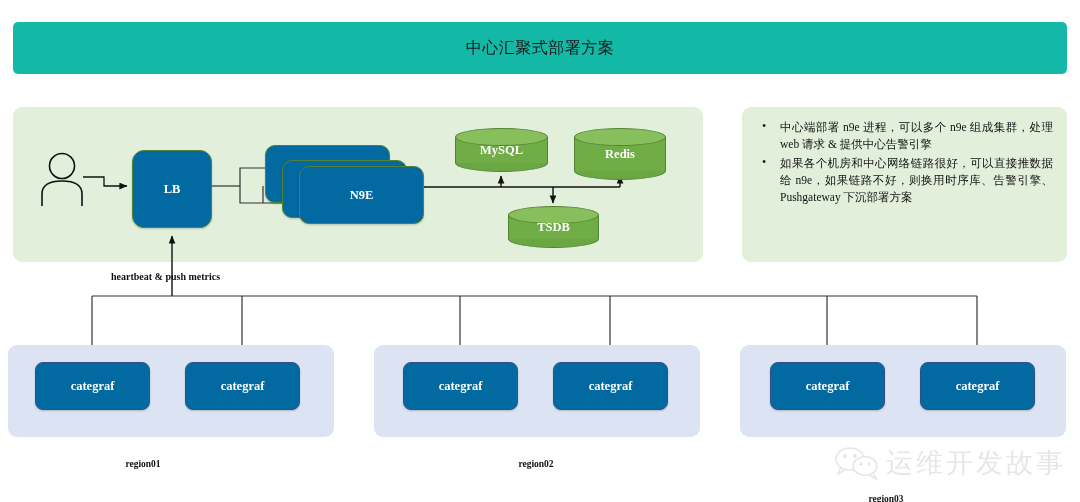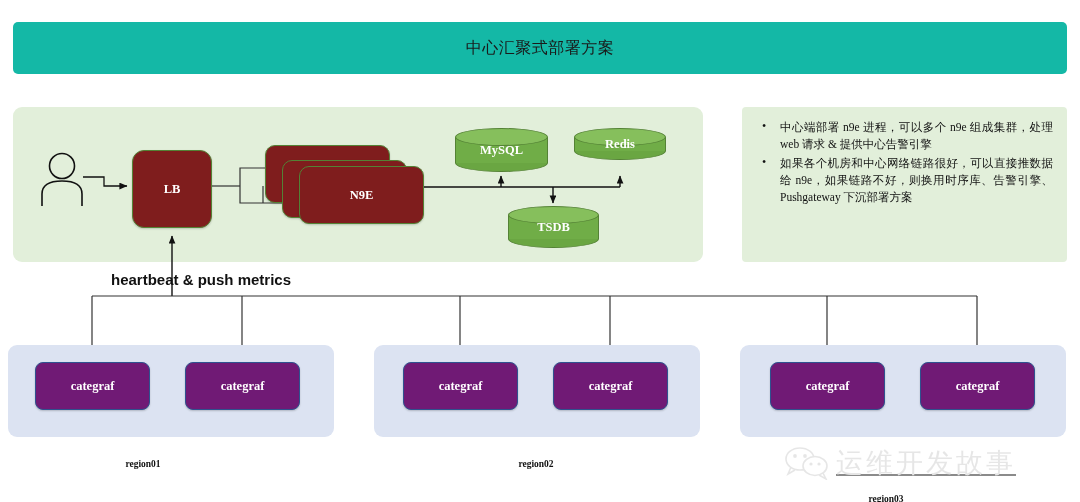--- a/index.html
+++ b/index.html
@@ -12,61 +12,61 @@
     background:#14b8a6;border-radius:5px;display:flex;align-items:center;justify-content:center;}
   .title-text{font-size:16px;color:#1a1a1a;letter-spacing:.5px;
     font-family:"Liberation Serif","DejaVu Serif",serif;}
 
   
   .panel-green{position:absolute;background:#e2efda;border-radius:9px;}
   .panel-blue{position:absolute;background:#dce3f2;border-radius:9px;}
 
   
   .notes{position:absolute;left:742px;top:107px;width:325px;height:155px;
-    background:#e2efda;border-radius:4px;box-sizing:border-box;padding:12px 14px 10px 10px;}
+    background:#e2efda;border-radius:9px;box-sizing:border-box;padding:12px 14px 10px 10px;}
   .notes ul{margin:0;padding:0;list-style:none;}
   .notes li{position:relative;padding-left:28px;margin-bottom:2px;
     font-size:11.5px;line-height:17px;color:#111;text-align:justify;}
   .notes li:before{content:"\2022";position:absolute;left:10px;top:-1px;font-size:12px;color:#111;}
 
   
-  .gbox{position:absolute;background:#7f1d1d;border:1px solid #548235;border-radius:12px;
+  .gbox{position:absolute;background:#0369a1;border:1px solid #548235;border-radius:12px;
     box-sizing:border-box;display:flex;align-items:center;justify-content:center;
     color:#ffffff;font-weight:bold;font-size:12.5px;
     box-shadow:0 1px 2px rgba(0,0,0,.18);}
   .gbox.flat{border-radius:10px;}
 
   
   .cyl{position:absolute;}
   .cyl .body{position:absolute;left:0;right:0;top:9px;bottom:9px;
     background:#70ad47;border-left:1px solid #548235;border-right:1px solid #548235;}
   .cyl .top{position:absolute;left:0;right:0;top:0;height:18px;border-radius:50%;
     background:#86bf5c;border:1px solid #548235;box-sizing:border-box;}
   .cyl .bot{position:absolute;left:0;right:0;bottom:0;height:18px;border-radius:50%;
     background:#6aa642;border:1px solid #548235;box-sizing:border-box;}
   .cyl .lbl{position:absolute;left:0;right:0;top:0;bottom:0;display:flex;
     align-items:center;justify-content:center;color:#fff;font-weight:bold;font-size:12.5px;z-index:3;}
 
   
-  .bbox{position:absolute;background:#701a75;border:1px solid #2f528f;border-radius:8px;
+  .bbox{position:absolute;background:#0369a1;border:1px solid #2f528f;border-radius:8px;
     box-sizing:border-box;display:flex;align-items:center;justify-content:center;
     color:#ffffff;font-weight:bold;font-size:12.5px;box-shadow:0 1px 2px rgba(0,0,0,.2);}
 
   
-  .edge-label{position:absolute;font-size:15px;font-weight:bold;color:#111;white-space:nowrap;
-    font-family:Liberation Sans, sans-serif;}
+  .edge-label{position:absolute;font-size:10px;font-weight:bold;color:#111;white-space:nowrap;
+    font-family:Liberation Serif, serif;}
   .region-label{position:absolute;font-size:9.5px;font-weight:bold;color:#111;
     text-align:center;white-space:nowrap;}
 
   
   .wires{position:absolute;left:0;top:0;width:1080px;height:502px;pointer-events:none;}
 
   
-  .watermark{position:absolute;left:784px;top:438px;width:236px;height:50px;
-    display:flex;align-items:center;gap:6px;opacity:.45;text-decoration:underline;}
+  .watermark{position:absolute;left:834px;top:438px;width:236px;height:50px;
+    display:flex;align-items:center;gap:6px;opacity:.45;}
   .wm-text{font-size:27px;color:#c9c9c9;letter-spacing:3px;
     font-family:"Liberation Serif","DejaVu Serif",serif;}
 </style>
 </head>
 <body>
 
 <div class="stage">
 
   <div class="title-bar">
     <span class="title-text">中心汇聚式部署方案</span>
@@ -125,21 +125,21 @@
     <span>N9E</span>
   </div>
 
   <div class="cyl" style="left:455px;top:128px;width:93px;height:44px;">
     <div class="bot"></div>
     <div class="body"></div>
     <div class="top"></div>
     <div class="lbl">MySQL</div>
   </div>
 
-  <div class="cyl" style="left:574px;top:128px;width:92px;height:32px;">
+  <div class="cyl" style="left:574px;top:128px;width:92px;height:52px;">
     <div class="bot"></div>
     <div class="body"></div>
     <div class="top"></div>
     <div class="lbl">Redis</div>
   </div>
 
   <div class="cyl" style="left:508px;top:206px;width:91px;height:42px;text-align:center;">
     <div class="bot"></div>
     <div class="body"></div>
     <div class="top"></div>

